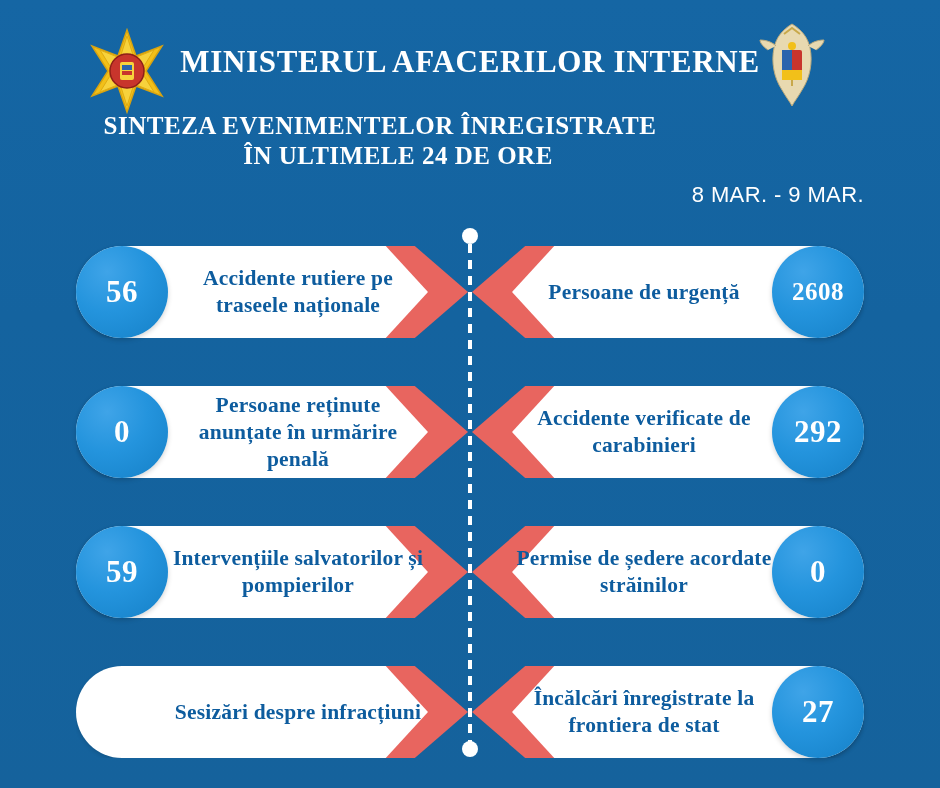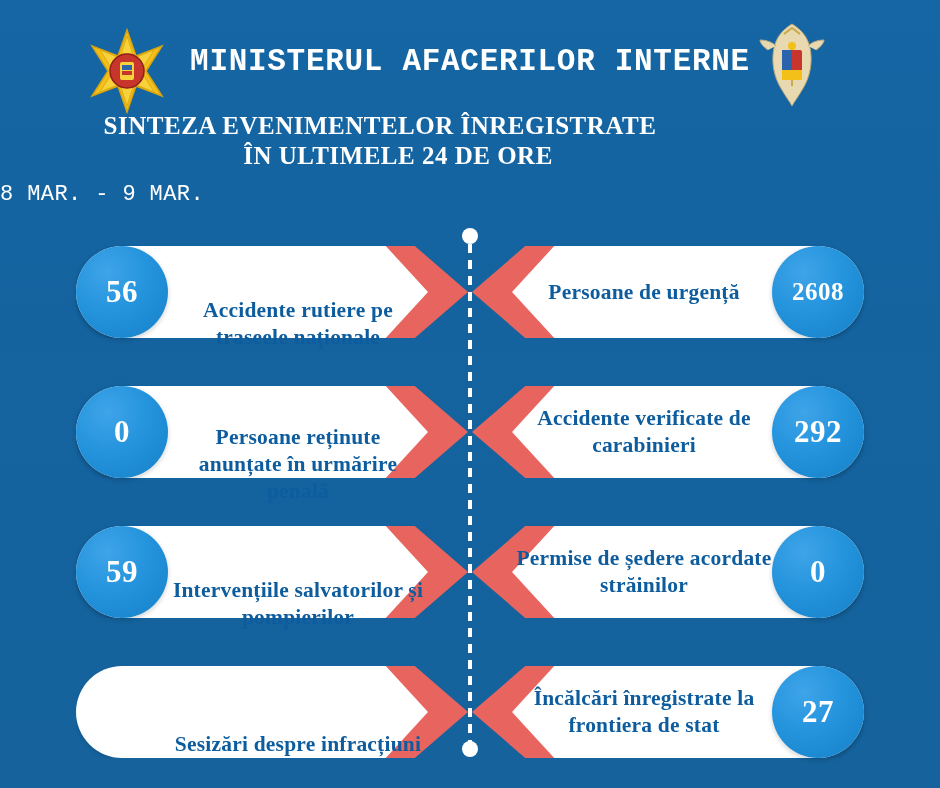--- a/index.html
+++ b/index.html
@@ -40,21 +40,21 @@
     width: 68px;
     height: 100px;
   }
   .ministry-title {
     position: absolute;
     left: 0;
     top: 44px;
     width: 940px;
     text-align: center;
     color: #ffffff;
-    font-family: Liberation Mono, monospace;
+    font-family: Liberation Serif, serif;
     font-weight: bold;
     font-size: 31px;
     letter-spacing: 0.7px;
   }
   .subtitle1 {
     position: absolute;
     left: 0;
     top: 110px;
     width: 760px;
     text-align: center;
@@ -75,23 +75,23 @@
     font-family: "Liberation Serif", serif;
     font-weight: bold;
     font-size: 25px;
     letter-spacing: 0.5px;
   }
   .daterange {
     position: absolute;
     left: 0;
     top: 182px;
     width: 864px;
-    text-align: left;
-    color: #ffffff;
-    font-family: Liberation Mono, monospace;
+    text-align: right;
+    color: #ffffff;
+    font-family: Liberation Sans, sans-serif;
     font-size: 22px;
     letter-spacing: 0.4px;
   }
 
   
   .center-line {
     position: absolute;
     left: 468px;
     top: 232px;
     width: 4px;
@@ -210,21 +210,20 @@
     font-weight: bold;
     font-size: 21.5px;
     line-height: 27px;
     letter-spacing: 0.2px;
   }
   .card.left .label {
     left: 96px;
     width: 252px;
     justify-content: center;
     text-align: center;
-    margin-top: 32px;
   }
   .card.right .label {
     left: 44px;
     width: 256px;
     justify-content: center;
     text-align: center;
   }
 
   
   .bubble.wide { font-size: 25px; }

